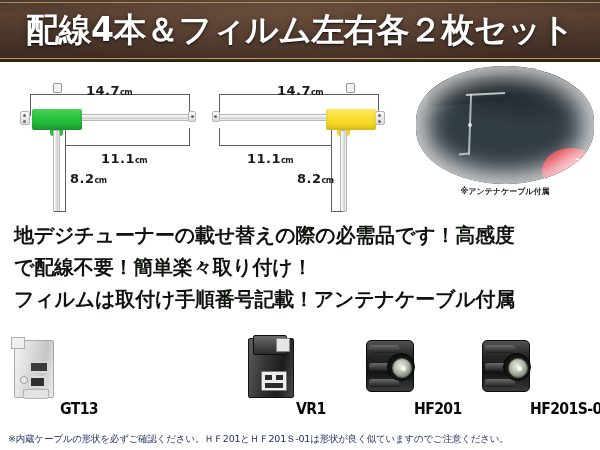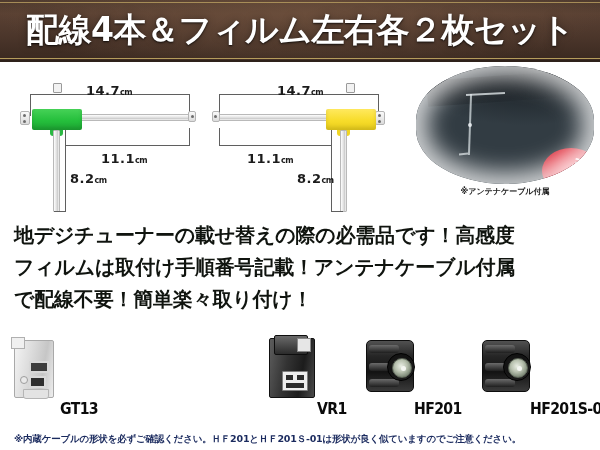--- a/index.html
+++ b/index.html
@@ -210,21 +210,21 @@
     background:radial-gradient(circle at 45% 40%,#e9eee4 0%,#b9c2b0 40%,#7e8a78 72%,#cfd6c8 100%);
     border:1px solid #5c6457;box-sizing:border-box;}
   .c-hf-core{position:absolute;left:8px;top:7px;width:5px;height:5px;border-radius:50%;background:#f4f6f2;}
 
   
   .footer{
     position:absolute;left:0;top:428px;width:600px;height:22px;
     display:flex;align-items:center;
   }
   .footer-text{
-    padding-left:14px;font-size:9.5px;font-weight:bold;color:#1a2a5e;
+    padding-left:8px;font-size:9.5px;font-weight:normal;color:#1a2a5e;
     white-space:nowrap;letter-spacing:-.2px;
   }
 </style>
 </head>
 <body>
 
 <div id="page">
 
   <div class="banner">
     <div class="banner-top-line"></div>
@@ -319,41 +319,41 @@
         <span class="sticker-num" style="left:30px;top:10px;transform:rotate(25deg);">30</span>
         <span class="sticker-num" style="left:16px;top:24px;transform:rotate(10deg);">9</span>
       </div>
       <div class="photo-edge"></div>
     </div>
     <div class="photo-cap">※アンテナケーブル付属</div>
   </div>
 
   <div class="desc">
     <div class="desc-line">地デジチューナーの載せ替えの際の必需品です！高感度</div>
+    <div class="desc-line">で配線不要！簡単楽々取り付け！</div>
     <div class="desc-line">フィルムは取付け手順番号記載！アンテナケーブル付属</div>
-    <div class="desc-line">で配線不要！簡単楽々取り付け！</div>
   </div>
 
   <div class="conns">
 
     <div class="conn" style="left:8px;">
       <div class="conn-img">
         <div class="c-body c-gt13">
           <div class="c-gt13-top"></div>
           <div class="c-gt13-port"></div>
           <div class="c-gt13-port2"></div>
           <div class="c-gt13-knob"></div>
           <div class="c-gt13-bot"></div>
         </div>
       </div>
       <div class="conn-label">GT13</div>
     </div>
 
 
-    <div class="conn" style="left:265px;">
+    <div class="conn" style="left:244px;">
       <div class="conn-img">
         <div class="c-body c-vr1">
           <div class="c-vr1-top">
             <div class="c-vr1-notch"></div>
           </div>
           <div class="c-vr1-port">
             <div class="c-vr1-pin" style="left:3px;top:3px;width:7px;height:5px;"></div>
             <div class="c-vr1-pin" style="left:14px;top:3px;width:7px;height:5px;"></div>
             <div class="c-vr1-pin" style="left:3px;top:11px;width:18px;height:5px;"></div>
           </div>

